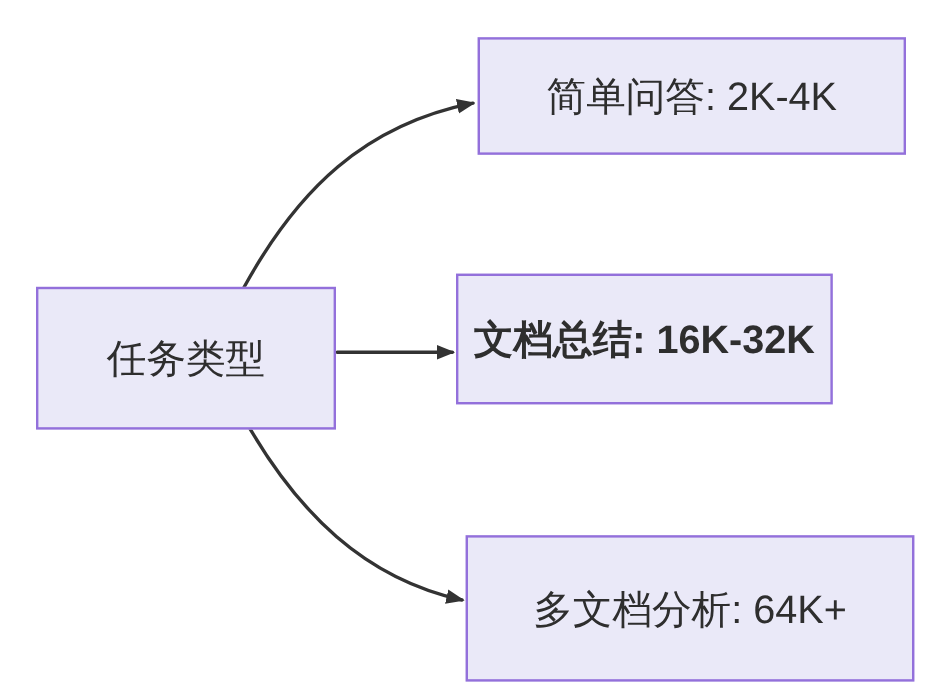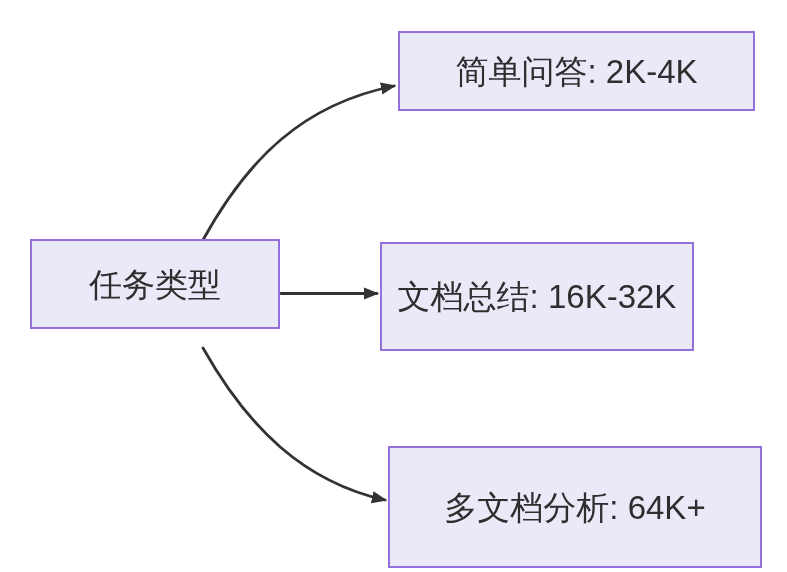--- a/index.html
+++ b/index.html
@@ -40,23 +40,23 @@
     align-items: center;
     justify-content: center;
     background: var(--node-fill);
     border: 2px solid var(--node-border);
     color: var(--text-color);
     font-size: 33px;
     line-height: 1;
     white-space: nowrap;
     text-align: center;
   }
-  .node-root     { left: 30px;  top: 239px; width: 250px; height: 90px; }
-  .node-branch-0 { left: 398px; top: 31px;  width: 357px; height: 80px; align-items: center; }
-  .node-branch-1 { left: 380px; top: 242px; width: 314px; height: 109px; }
+  .node-root     { left: 30px;  top: 239px; width: 250px; height: 119px; }
+  .node-branch-0 { left: 398px; top: 31px;  width: 357px; height: 98px; align-items: center; }
+  .node-branch-1 { left: 380px; top: 228px; width: 314px; height: 109px; font-weight: bold; }
   .node-branch-2 { left: 388px; top: 446px; width: 374px; height: 122px; }
 </style>
 </head>
 <body>
 
 <div class="canvas">
 
   <svg class="edges" viewBox="0 0 787 572" xmlns="http://www.w3.org/2000/svg">
     <defs>
       <marker id="arrowhead" viewBox="0 0 10 10" refX="8.5" refY="5" markerWidth="5.5" markerHeight="5.5" markerUnits="strokeWidth" orient="auto-start-reverse">

